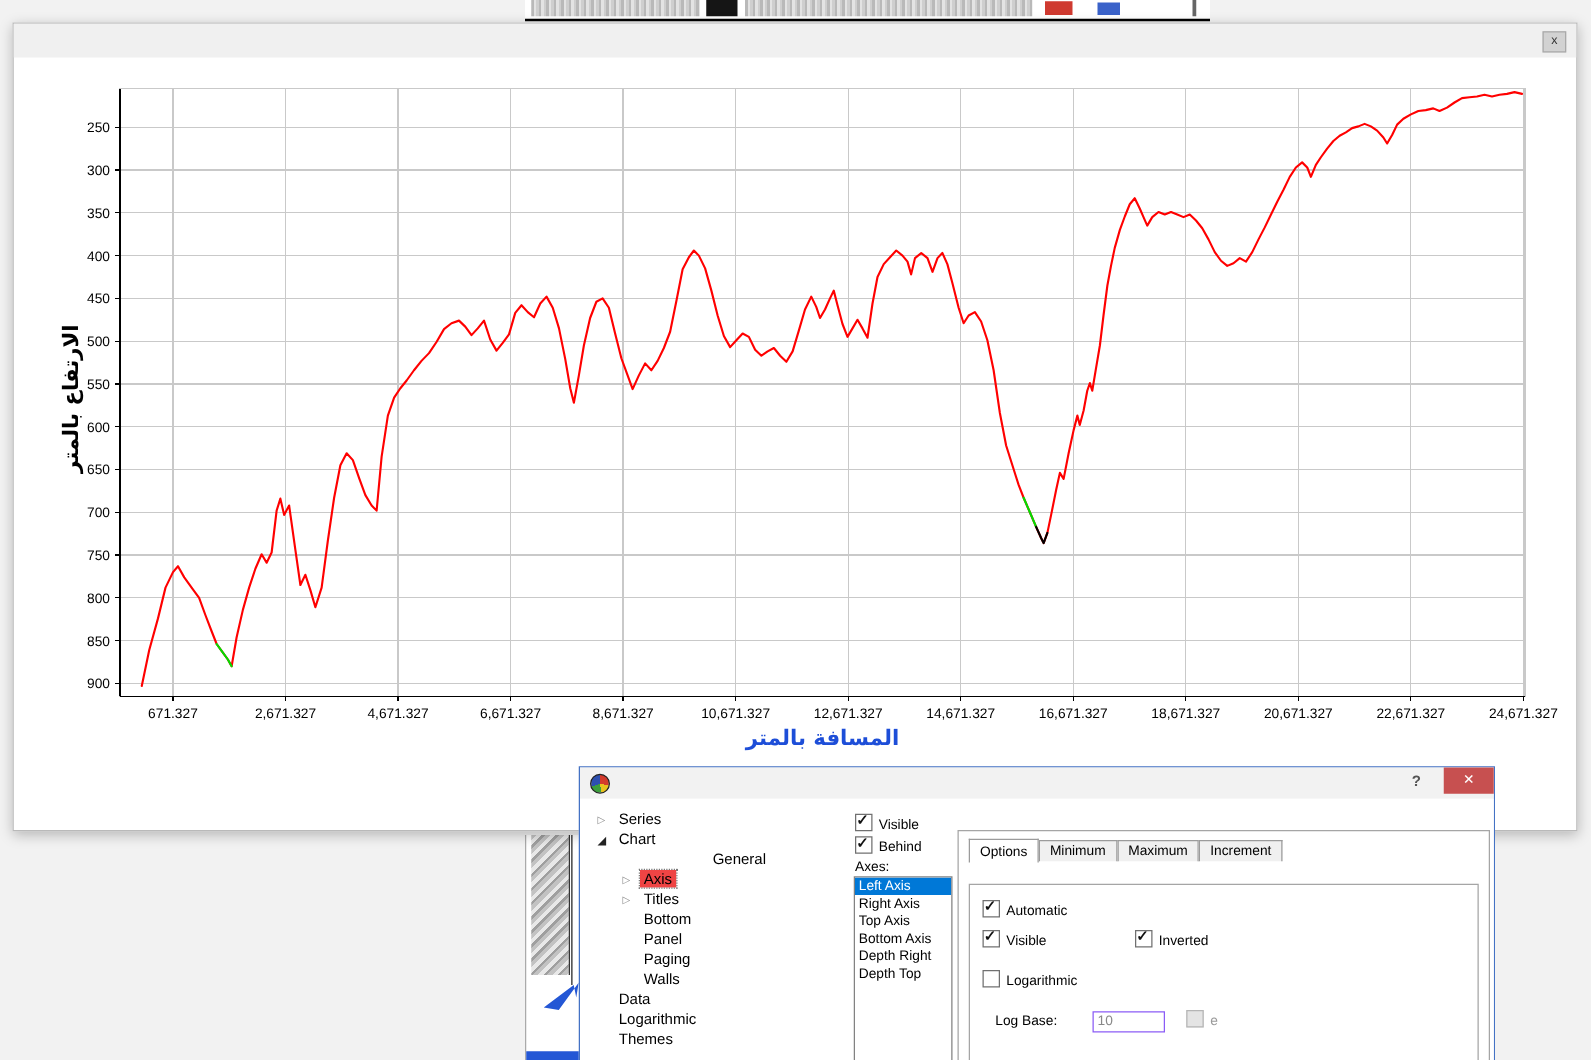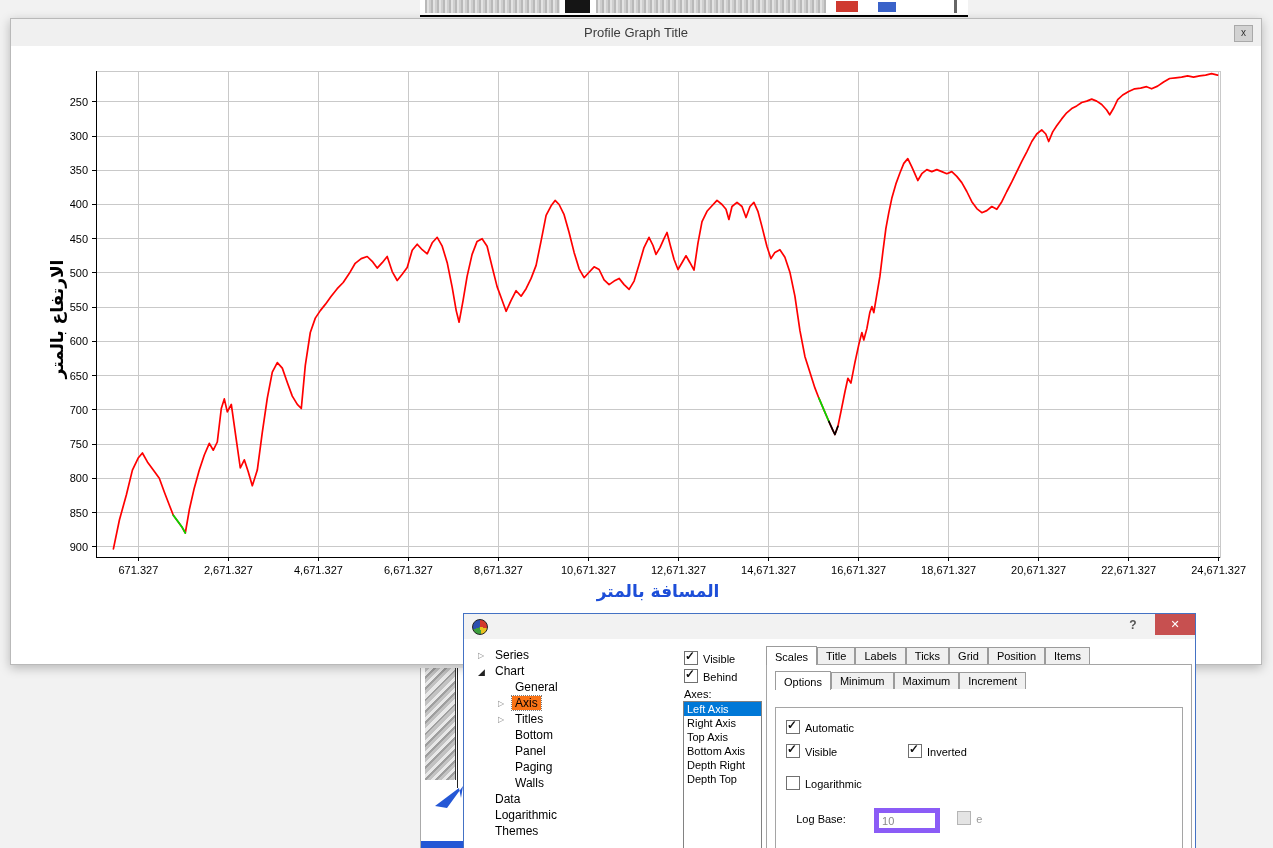--- a/index.html
+++ b/index.html
@@ -52,21 +52,21 @@
   #dlg-close{position:absolute;right:0;top:0;width:40px;height:21px;background:#c75050;color:#fff;
     text-align:center;line-height:20px;font-size:11px;}
   #dlg-body{position:absolute;left:0;top:25px;right:0;bottom:0;background:#fff;}
 
   
   #tree{position:absolute;left:12px;top:8px;width:195px;}
   .tree-row{height:16px;line-height:16px;font-size:12px;color:#000;white-space:nowrap;}
   .tree-arrow{display:inline-block;width:14px;font-size:8px;color:#8a8a8a;vertical-align:middle;}
   .tree-arrow.exp{color:#222;font-size:9px;}
   .tree-label{padding:0 3px;}
-  .tree-label.sel{background:#f97316;outline:1px dotted #7a7a7a;}
+  .tree-label.sel{background:#ef4444;outline:1px dotted #7a7a7a;}
 
   
   .cb{display:inline-block;width:12px;height:12px;background:#fff;border:1px solid #707070;
     position:relative;vertical-align:-2px;margin-right:5px;}
   .cb.checked::after{content:"✓";position:absolute;left:0px;top:-3px;font-size:12px;font-weight:bold;color:#111;}
   .cb.disabled{background:#e4e4e4;border-color:#b5b5b5;}
   .cb-row{position:absolute;white-space:nowrap;font-size:11px;color:#000;}
   #cb-visible{left:220px;top:12px;}
   #cb-behind{left:220px;top:30px;}
   #axes-label{position:absolute;left:220px;top:49px;font-size:11px;}
@@ -83,21 +83,21 @@
   .tab.active{background:#fff;padding-top:4px;margin-bottom:-1px;z-index:2;}
   #pane1{position:absolute;left:0;top:19px;right:0;bottom:0;border:1px solid #a5a5a5;background:#fff;}
   #tabs-sub{left:8px;top:6px;height:18px;}
   #pane2{position:absolute;left:8px;top:42px;right:8px;bottom:8px;border:1px solid #a5a5a5;background:#fff;}
   #cb-automatic{left:10px;top:12px;}
   #cb-visible2{left:10px;top:36px;}
   #cb-inverted{left:132px;top:36px;}
   #cb-log{left:10px;top:68px;}
   #logbase-row{position:absolute;left:0px;top:100px;height:18px;white-space:nowrap;}
   #logbase-label{display:inline-block;width:90px;text-align:center;font-size:11px;}
-  #logbase-input{width:50px;height:15px;border:5px solid #8b5cf6;background:#fff;color:#888;
+  #logbase-input{width:50px;height:15px;border:1px solid #8b5cf6;background:#fff;color:#888;
     font-size:11px;padding:0 3px;margin-left:5px;vertical-align:middle;font-family:"Liberation Sans",sans-serif;}
   #cb-e{position:static;margin-left:14px;color:#9a9a9a;}
 </style>
 </head>
 <body>
 
 <div id="bg-strip-top">
   <div class="tex" style="left:5px;width:135px;"></div>
   <div class="blk" style="left:145px;width:25px;"></div>
   <div class="tex" style="left:176px;width:230px;"></div>
@@ -110,21 +110,20 @@
   <div class="tex"></div>
   <div class="vline"></div>
   <svg width="34" height="26" style="position:absolute;left:12px;top:116px;">
     <path d="M2 22 L26 4 L28 14 L30 2 L14 24 Z" fill="#2457d5"></path>
   </svg>
   <div class="bluebar"></div>
 </div>
 
 <div id="main-window">
   <div id="main-titlebar">
-    <div id="main-title">Profile Graph Title</div>
     <div id="main-close">x</div>
   </div>
   <svg id="chart-svg" width="1252" height="620" viewBox="0 0 1252 620">
       <rect x="85" y="25" width="1124" height="486" fill="none" stroke="#c9c9c9" shape-rendering="crispEdges"></rect>
       <line x1="127.37290941129355" y1="25" x2="127.37290941129355" y2="511" stroke="#c9c9c9" shape-rendering="crispEdges"></line>
       <line x1="127.37290941129355" y1="511" x2="127.37290941129355" y2="515" stroke="#000" shape-rendering="crispEdges"></line>
       <text x="127.37290941129355" y="528" text-anchor="middle" font-size="11" fill="#000">671.327</text>
       <line x1="217.400943051662" y1="25" x2="217.400943051662" y2="511" stroke="#c9c9c9" shape-rendering="crispEdges"></line>
       <line x1="217.400943051662" y1="511" x2="217.400943051662" y2="515" stroke="#000" shape-rendering="crispEdges"></line>
       <text x="217.400943051662" y="528" text-anchor="middle" font-size="11" fill="#000">2,671.327</text>
@@ -219,21 +218,21 @@
 <div id="editor-dialog">
   <div id="dlg-titlebar">
     <div id="dlg-icon"></div>
     <div id="dlg-help">?</div>
     <div id="dlg-close">✕</div>
   </div>
   <div id="dlg-body">
     <div id="tree">
         <div class="tree-row" style="padding-left: 2px;"><span class="tree-arrow">▷</span><span class="tree-label">Series</span></div>
         <div class="tree-row" style="padding-left: 2px;"><span class="tree-arrow exp">◢</span><span class="tree-label">Chart</span></div>
-        <div class="tree-row" style="padding-left: 22px;"><span class="tree-arrow"></span><span class="tree-label">General</span></div>
+        <div class="tree-row" style="padding-left: 22px; text-align: center;"><span class="tree-arrow"></span><span class="tree-label">General</span></div>
         <div class="tree-row" style="padding-left: 22px;"><span class="tree-arrow">▷</span><span class="tree-label sel">Axis</span></div>
         <div class="tree-row" style="padding-left: 22px;"><span class="tree-arrow">▷</span><span class="tree-label">Titles</span></div>
         <div class="tree-row" style="padding-left: 22px;"><span class="tree-arrow"></span><span class="tree-label">Bottom</span></div>
         <div class="tree-row" style="padding-left: 22px;"><span class="tree-arrow"></span><span class="tree-label">Panel</span></div>
         <div class="tree-row" style="padding-left: 22px;"><span class="tree-arrow"></span><span class="tree-label">Paging</span></div>
         <div class="tree-row" style="padding-left: 22px;"><span class="tree-arrow"></span><span class="tree-label">Walls</span></div>
         <div class="tree-row" style="padding-left: 2px;"><span class="tree-arrow"></span><span class="tree-label">Data</span></div>
         <div class="tree-row" style="padding-left: 2px;"><span class="tree-arrow"></span><span class="tree-label">Logarithmic</span></div>
         <div class="tree-row" style="padding-left: 2px;"><span class="tree-arrow"></span><span class="tree-label">Themes</span></div>
       </div>
@@ -248,29 +247,20 @@
     <div id="axes-list">
         <div class="lb-item sel">Left Axis</div>
         <div class="lb-item">Right Axis</div>
         <div class="lb-item">Top Axis</div>
         <div class="lb-item">Bottom Axis</div>
         <div class="lb-item">Depth Right</div>
         <div class="lb-item">Depth Top</div>
       </div>
 
     <div id="right-panel">
-      <div class="tabbar" id="tabs-main">
-          <span class="tab active">Scales</span>
-          <span class="tab">Title</span>
-          <span class="tab">Labels</span>
-          <span class="tab">Ticks</span>
-          <span class="tab">Grid</span>
-          <span class="tab">Position</span>
-          <span class="tab">Items</span>
-        </div>
       <div id="pane1">
         <div class="tabbar" id="tabs-sub">
             <span class="tab active">Options</span>
             <span class="tab">Minimum</span>
             <span class="tab">Maximum</span>
             <span class="tab">Increment</span>
           </div>
         <div id="pane2">
           <label class="cb-row" id="cb-automatic">
             <span class="cb checked"></span><span>Automatic</span>

